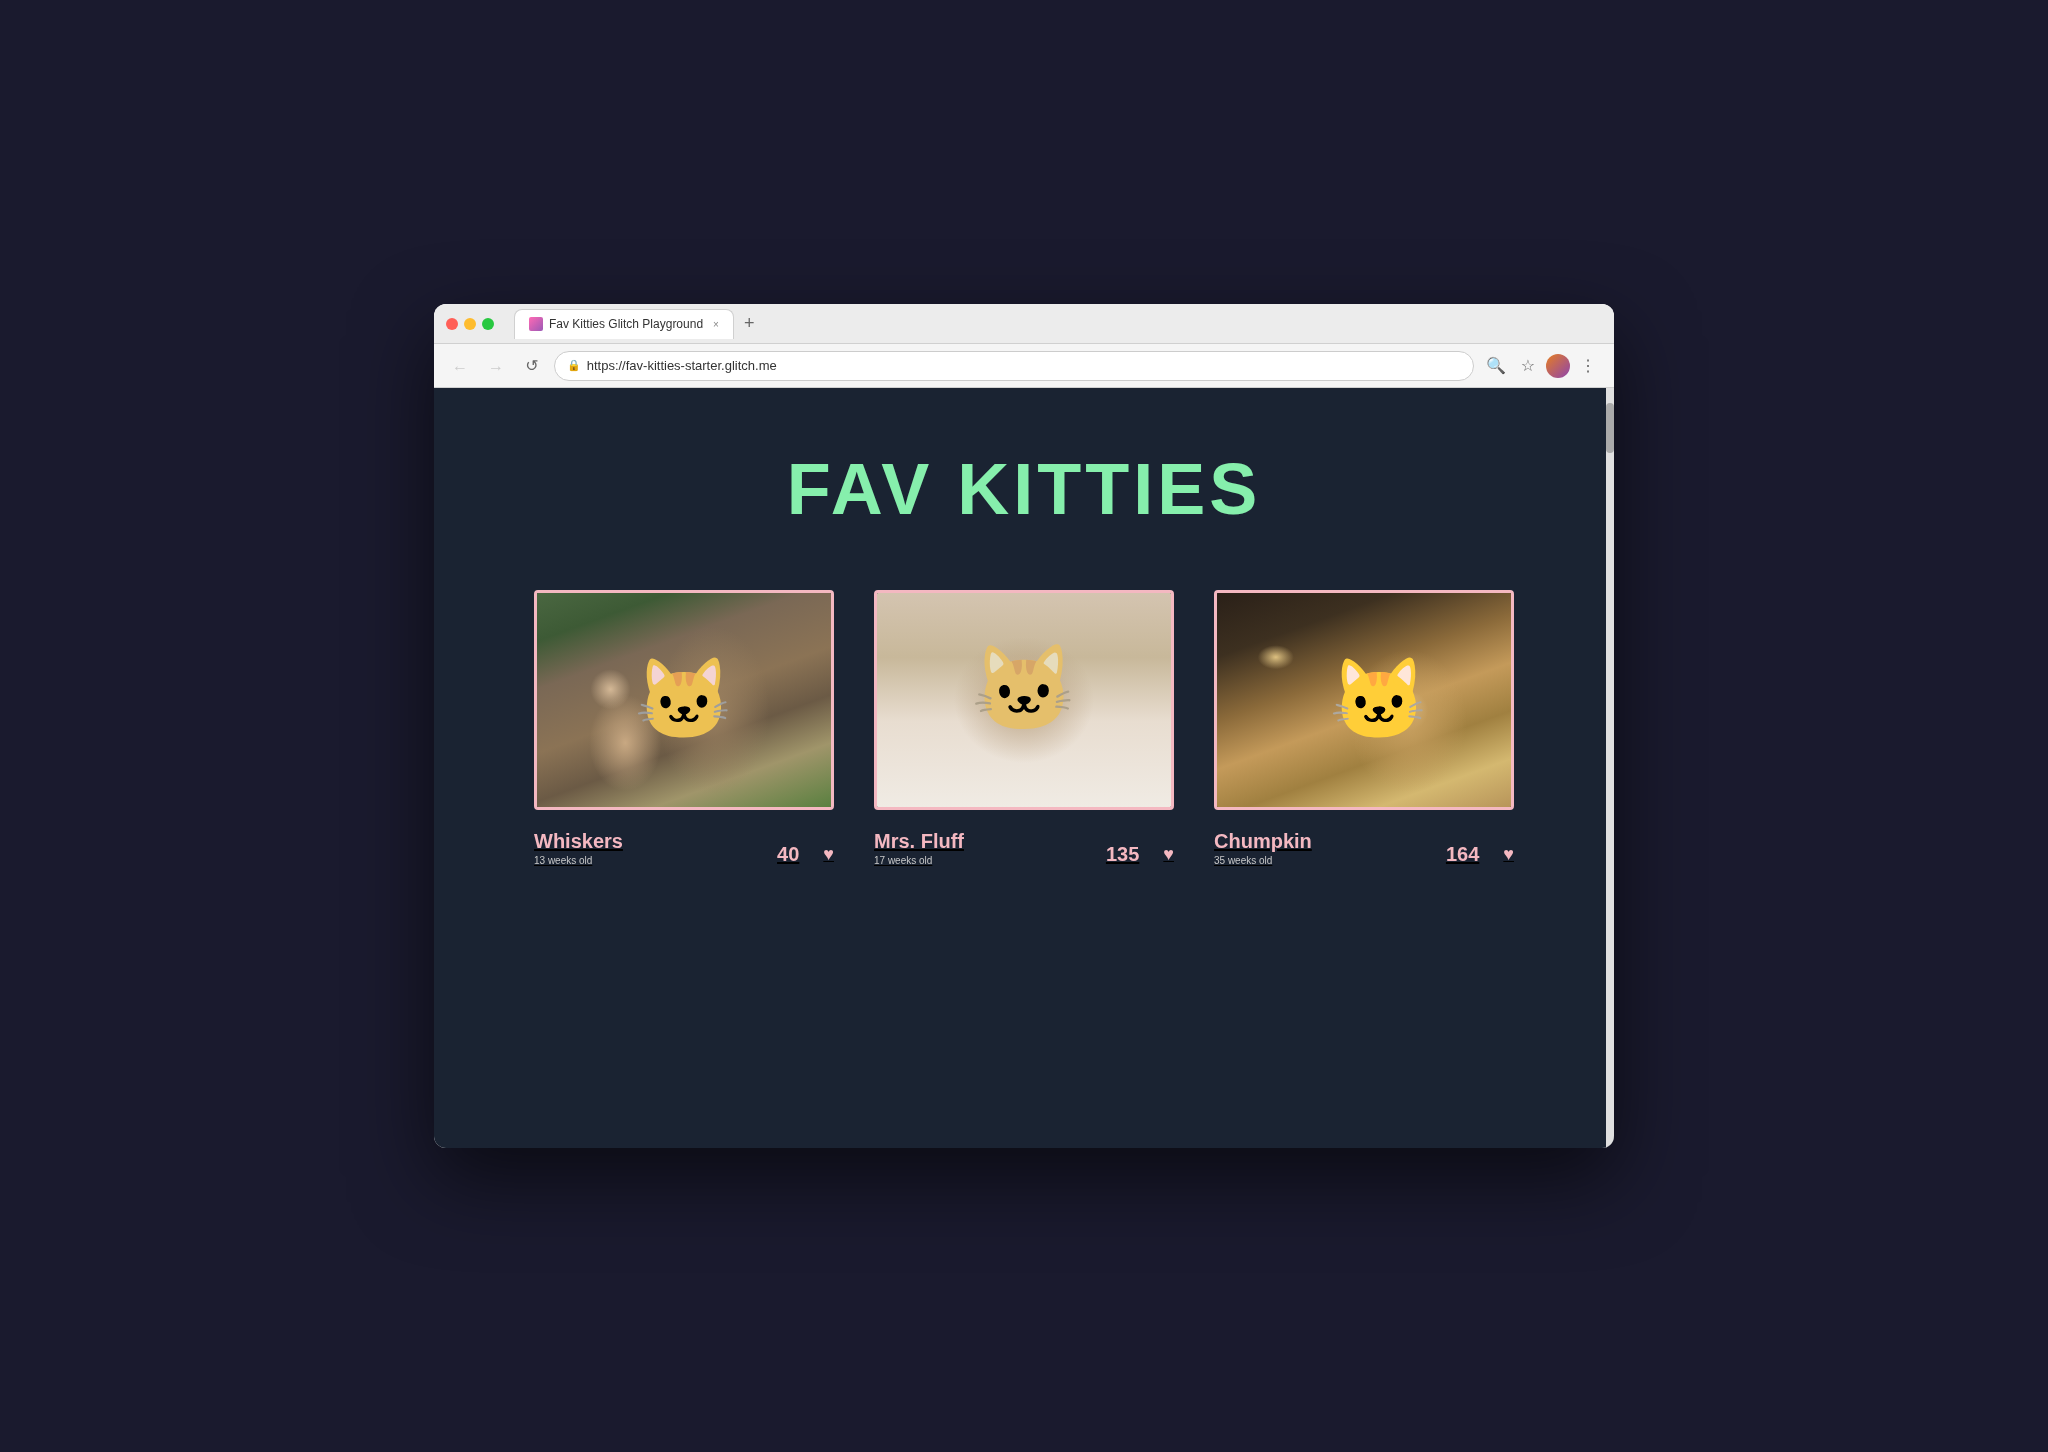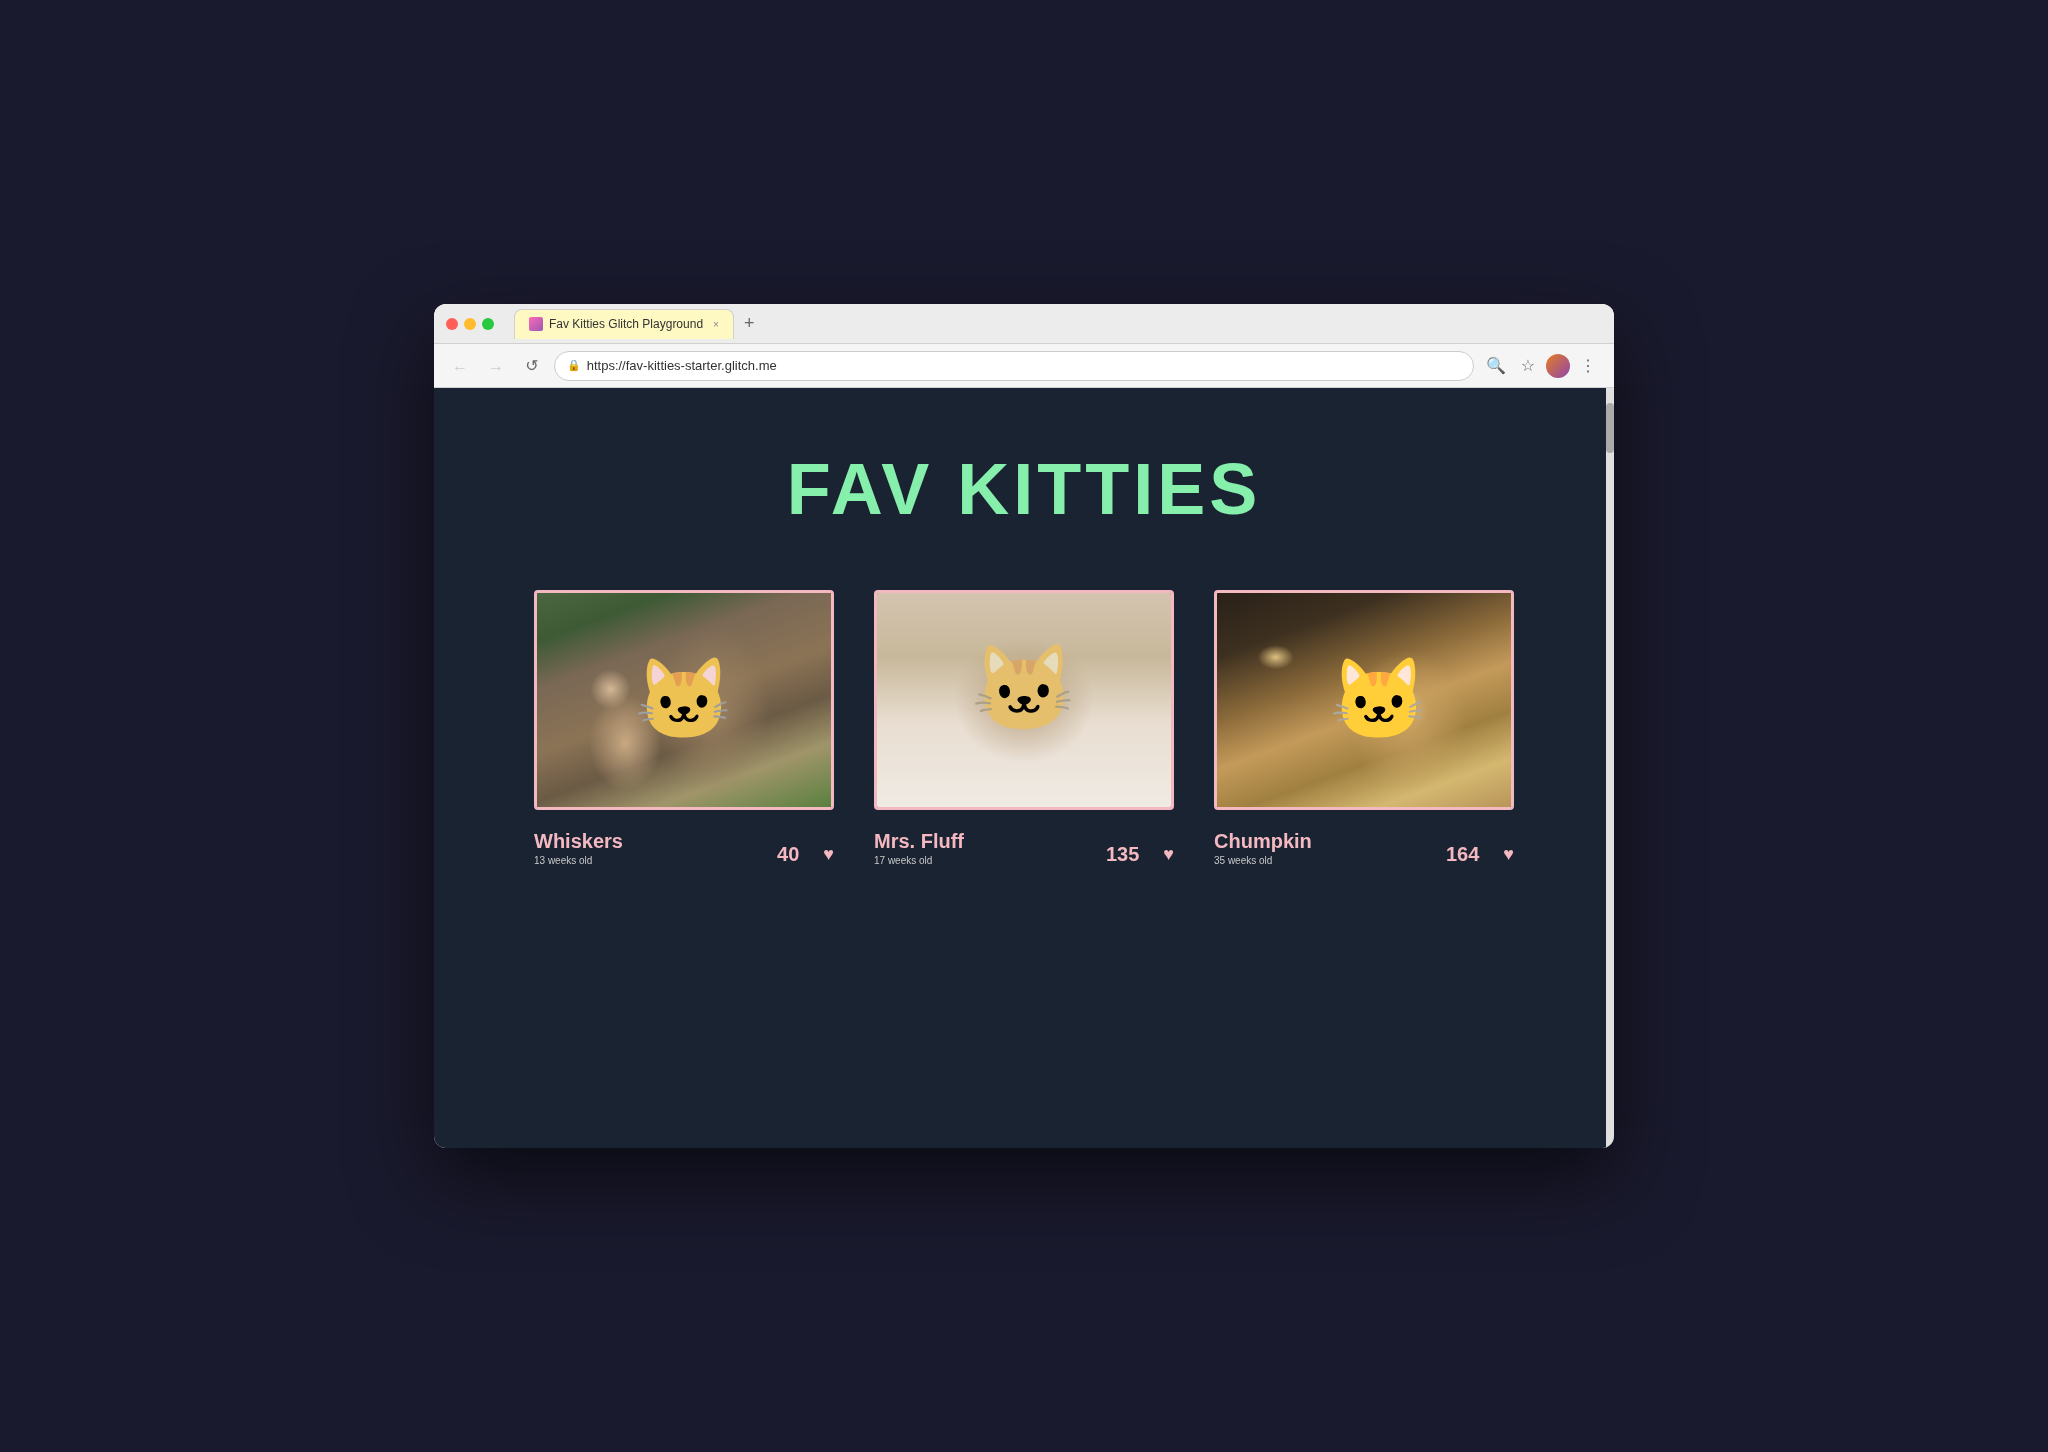--- a/index.html
+++ b/index.html
@@ -50,21 +50,21 @@
 
     .tab-bar {
       display: flex;
       align-items: center;
       margin-left: 12px;
       gap: 4px;
       flex: 1;
     }
 
     .tab {
-      background: #fef9c3;
+      background: #ffffff;
       border-radius: 8px 8px 0 0;
       padding: 6px 14px;
       font-size: 12px;
       color: #333;
       display: flex;
       align-items: center;
       gap: 6px;
       height: 30px;
       border: 1px solid #d0d0d0;
       border-bottom: none;
@@ -332,20 +332,21 @@
       transform: translate(-50%, -50%);
       filter: sepia(0.2) contrast(1.1);
     }
 
     .kitty-info {
       width: 100%;
       display: flex;
       align-items: flex-end;
       justify-content: space-between;
       padding: 4px 0;
+      text-decoration: underline;
     }
 
     .kitty-name-block {
       display: flex;
       flex-direction: column;
     }
 
     .kitty-name {
       font-size: 20px;
       font-weight: 700;

